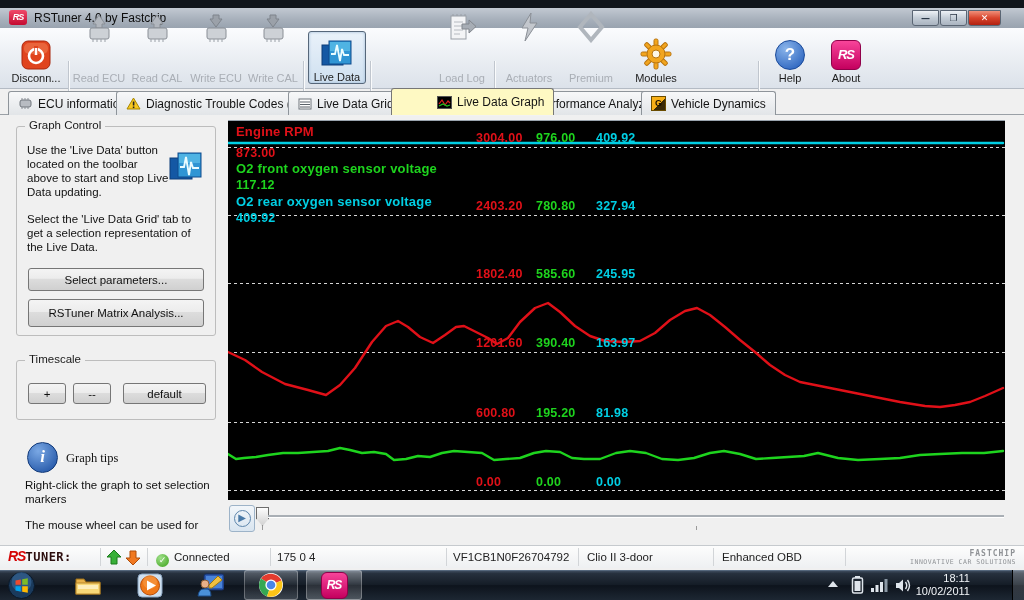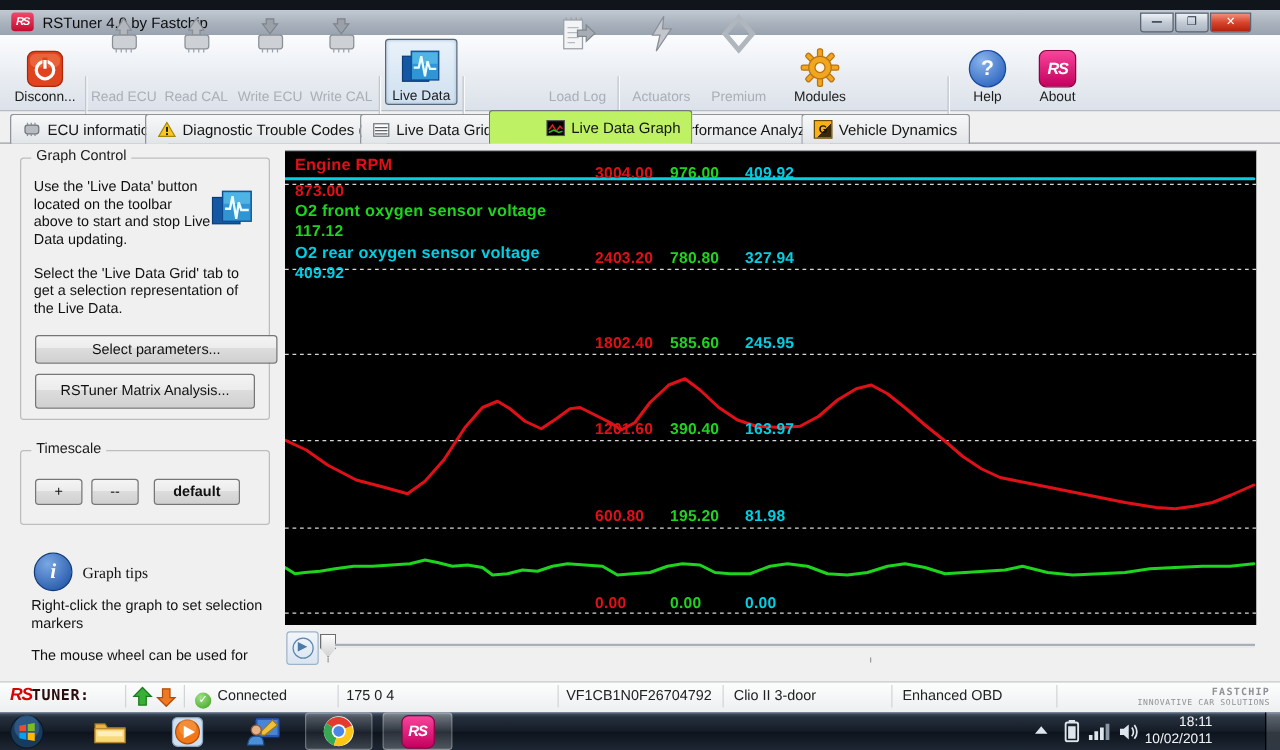--- a/index.html
+++ b/index.html
@@ -32,21 +32,21 @@
     background:linear-gradient(#eaf2fa,#cfe0f0);box-shadow:inset 0 0 3px #9cb8d4;}
   .tsep{position:absolute;top:33px;height:42px;width:1px;background:#c0c6ce;box-shadow:1px 0 0 #fafbfc;}
   .icbox{height:34px;display:flex;align-items:flex-end;}
 
   
   #tabstrip{position:absolute;left:0;top:88px;width:1024px;height:27px;
     border-bottom:1px solid #9aa0a6;box-sizing:border-box;}
   .tab{position:absolute;top:3px;height:24px;display:flex;align-items:center;gap:5px;padding:0 9px;
     border:1px solid #8e949a;border-bottom:none;border-radius:3px 3px 0 0;
     background:linear-gradient(#f7f8f9,#e2e5e8);font-size:12px;color:#141414;box-sizing:border-box;}
-  .tab.active{top:0;height:27px;background:#bef264;border-color:#777;z-index:3;
+  .tab.active{top:0;height:27px;background:#fef9c3;border-color:#777;z-index:3;
     box-shadow:0 1px 0 #f2f2f2;padding-left:45px;}
 
   
   .groupbox{position:absolute;border:1px solid #bdbdbd;border-radius:3px;}
   .groupbox .legend{position:absolute;top:-8px;left:8px;background:#f0f0f0;padding:0 4px;
     font-size:11.5px;color:#1a1a1a;}
   .ptext{font-size:11.5px;color:#111;line-height:14px;}
   .btn{border:1px solid #767676;border-radius:3px;font-size:11.5px;color:#111;
     background:linear-gradient(#f4f4f4,#ececec 45%,#dddddd 46%,#d0d0d0);text-align:center;
     box-sizing:border-box;display:flex;align-items:center;justify-content:center;}
@@ -296,29 +296,29 @@
     <div style="margin-top:8px;">
       <svg width="34" height="32">
             <rect x="1" y="7" width="22" height="21" fill="#1458a4" stroke="#0c3c78"></rect>
       <rect x="9" y="2" width="23" height="24" fill="#2f95d4" stroke="#0e4a8c"></rect>
       <rect x="10" y="3" width="21" height="9" fill="#5cc0ea" opacity="0.7"></rect>
       <polyline points="11,16 15,16 17,6 20,24 22,11 24,17 30,17" fill="none" stroke="#eafcff" stroke-width="1.9"></polyline>
           </svg>
     </div>
   </div>
   <div class="ptext" style="margin:13px 8px 0 10px;">Select the 'Live Data Grid' tab to get a selection representation of the Live Data.</div>
-  <div class="btn" style="margin:14px 0 0 11px;width:194px;height:23px;">Select parameters...</div>
+  <div class="btn" style="margin:14px 0 0 11px;width:176px;height:23px;">Select parameters...</div>
   <div class="btn" style="margin:8px 0 0 11px;width:176px;height:28px;">RSTuner Matrix Analysis...</div>
 </div>
 
 <div class="groupbox" id="timescale-group" style="left:16px;top:360px;width:198px;height:58px;">
   <span class="legend">Timescale</span>
   <div class="btn" style="position:absolute;left:11px;top:22px;width:38px;height:21px;">+</div>
   <div class="btn" style="position:absolute;left:56px;top:22px;width:38px;height:21px;">--</div>
-  <div class="btn" style="position:absolute;left:106px;top:22px;width:69px;height:21px;font-weight:bold;">default</div>
+  <div class="btn" style="position:absolute;left:106px;top:22px;width:83px;height:21px;">default</div>
 </div>
 
 <div style="position:absolute;left:27px;top:442px;width:29px;height:29px;border-radius:50%;border:1px solid #123a7a;background:radial-gradient(circle at 35% 28%,#7aa8e4,#164a9e);color:#fff;font:bold italic 17px/28px 'Liberation Serif',serif;text-align:center;">i</div>
 <div style="position:absolute;left:66px;top:451px;font-size:12.5px;color:#111;font-family:Liberation Serif, serif;">Graph tips</div>
 <div class="ptext" style="position:absolute;left:25px;top:478px;width:205px;">Right-click the graph to set selection markers</div>
 <div class="ptext" style="position:absolute;left:25px;top:518px;width:205px;">The mouse wheel can be used for</div>
 
 <div id="graph-wrap">
   <svg id="graph-svg" width="777" height="380">
         <line x1="0" y1="0.5" x2="777" y2="0.5" stroke="#9aa4ae"></line>

